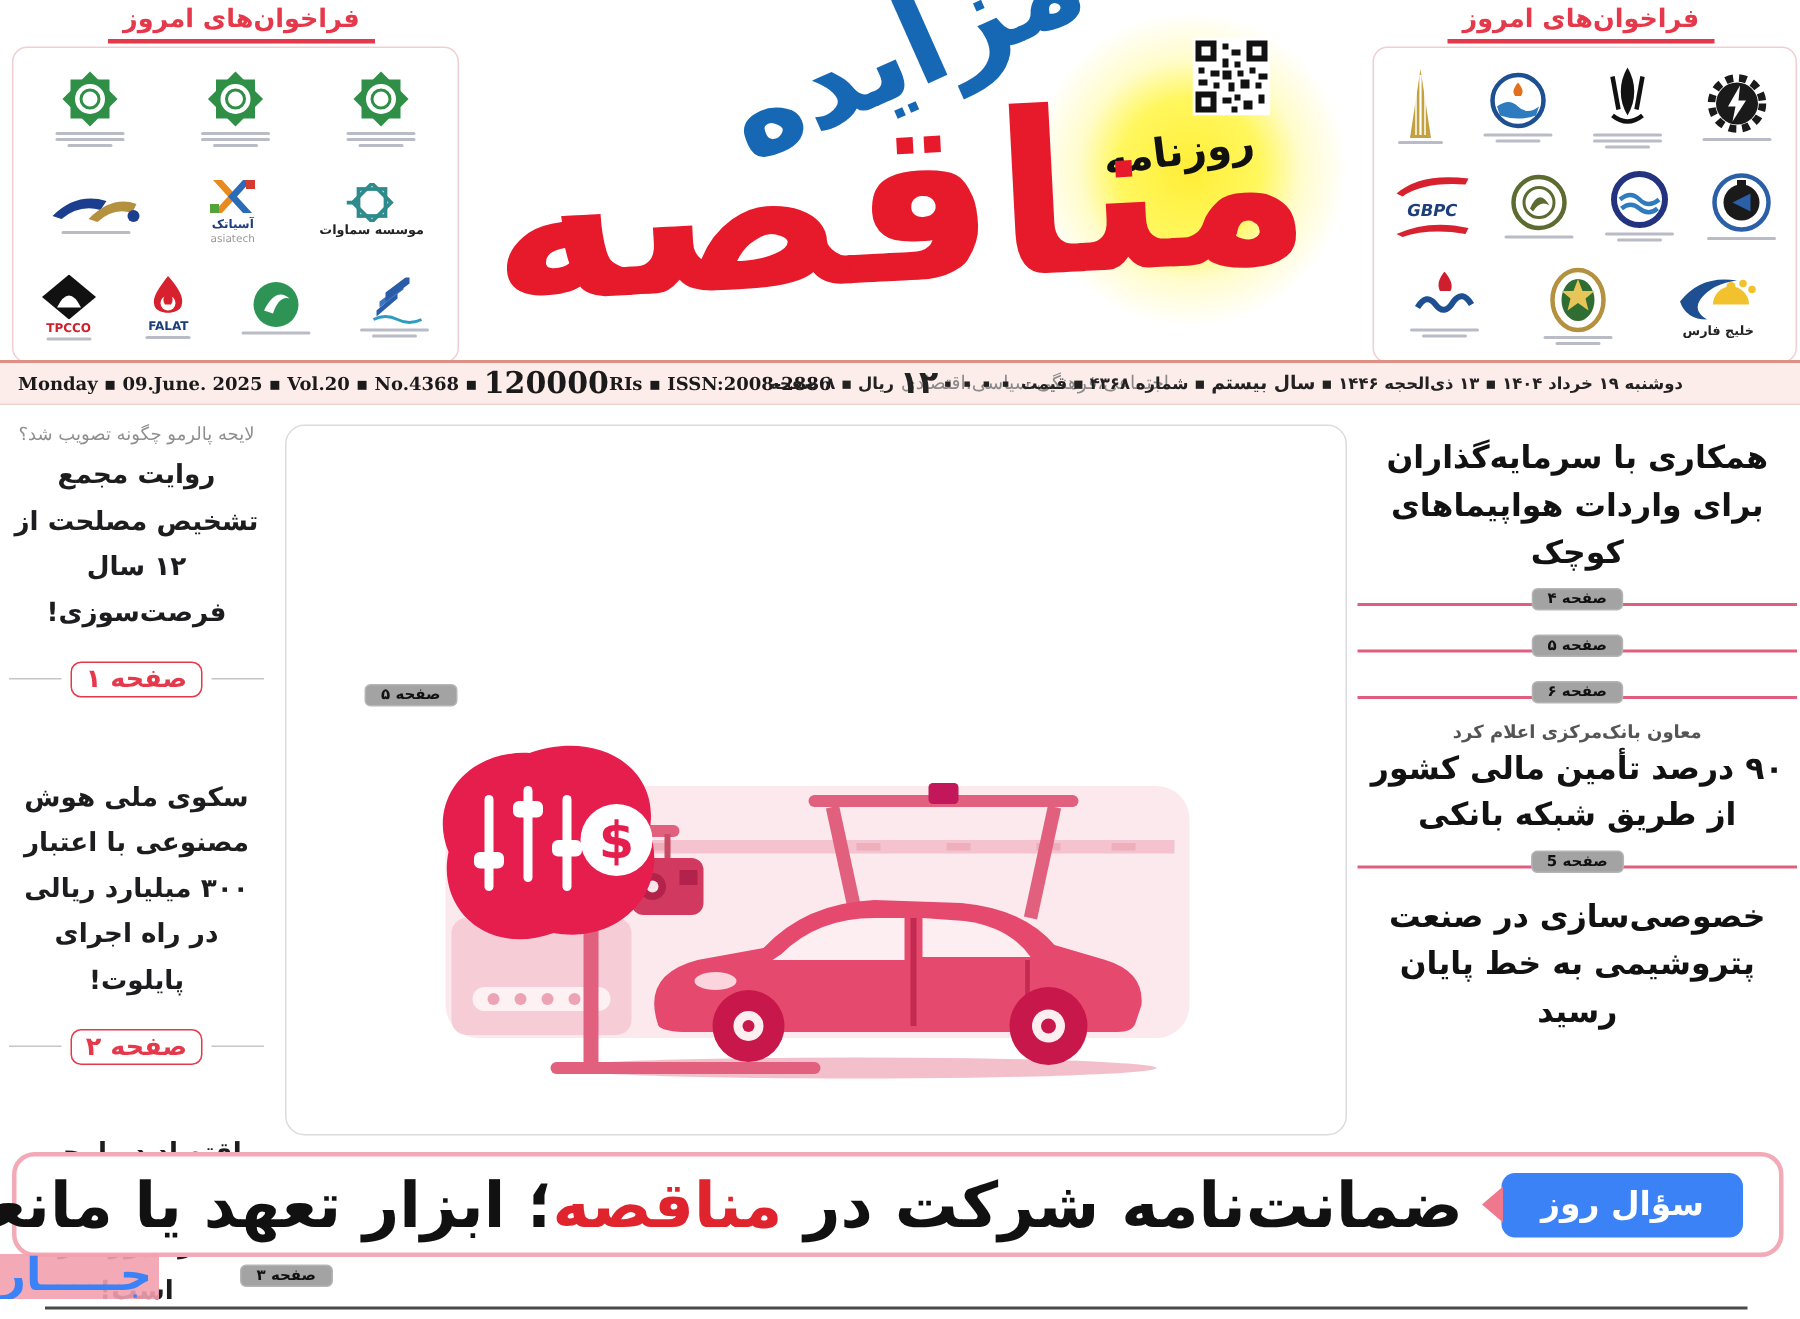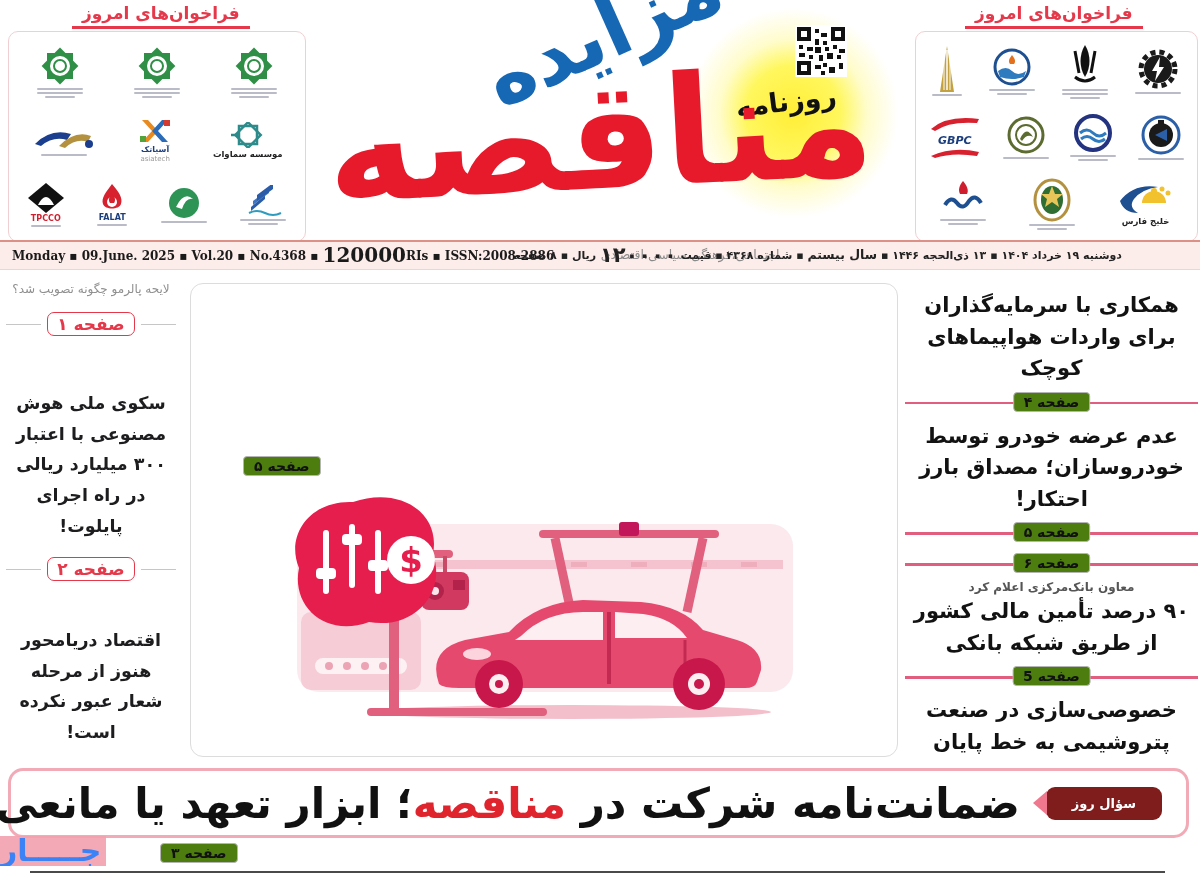--- a/index.html
+++ b/index.html
@@ -37,41 +37,41 @@
   .info-fa .yr{font-size:12.5px;}
   .info-fa .big{font-size:21px;line-height:1;vertical-align:-3px;}
   
   .sidebar{left:6px;top:282px;width:170px;direction:rtl;text-align:center;}
   .kicker{font-size:12px;color:#8f8f8f;margin-bottom:6px;}
   .sb-title{font-size:17.5px;font-weight:700;color:#1d1d1f;line-height:1.75;}
   .sep2{display:flex;align-items:center;gap:6px;margin:16px 0 0;}
   .sep2 .l{flex:1;height:1px;background:#c6c6c6;}
   .badge-red{border:1.5px solid #e5394b;color:#e5394b;border-radius:7px;background:#fff;
     font-size:17px;font-weight:700;padding:1px 9px;white-space:nowrap;}
-  .badge-gray{display:inline-block;border:1px solid #b5b5b5;color:#111;border-radius:4px;background:#4d7c0f;
-    font-size:14px;font-weight:700;padding:1px 10px;white-space:nowrap;direction:rtl;}
+  .badge-gray{display:inline-block;border:1px solid #b5b5b5;color:#111;border-radius:4px;background:#a3a3a3;
+    font-size:10px;font-weight:700;padding:1px 10px;white-space:nowrap;direction:rtl;}
   
   .card{left:190px;top:283px;width:706px;height:472px;border:1.5px solid #dcdcdc;border-radius:13px;background:#fff;}
   .card-headline{margin-top:24px;text-align:center;direction:rtl;font-weight:700;font-size:47px;
     line-height:1.32;color:#111;letter-spacing:-1px;}
   .card-headline .pink{color:#f0618b;}
   .card-badge{position:absolute;left:52px;top:172px;}
   .illus{position:absolute;left:80px;top:188px;}
   
   .rcol{left:905px;top:284px;width:293px;direction:rtl;text-align:center;}
   .r-title{font-size:21px;font-weight:700;color:#121212;line-height:1.5;letter-spacing:-.3px;}
   .r-title .hl{color:#3aa6da;}
   .r-kicker{font-size:12px;font-weight:700;color:#555;margin-bottom:2px;}
   .sep{position:relative;height:20px;margin-top:5px;}
   .sep .line{position:absolute;left:0;right:0;top:12px;height:2.5px;background:#e25e7e;}
   .sep .b{position:absolute;left:50%;transform:translateX(-50%);top:2px;z-index:2;}
   
   .banner{left:8px;top:768px;width:1181px;height:70px;border:3.5px solid #f2aab6;border-radius:15px;
     background:#fff;display:flex;direction:rtl;align-items:center;padding:0 24px;gap:26px;box-sizing:border-box;}
-  .q-label{position:relative;background:#7f1d1d;color:#fff;font-size:13px;font-weight:700;
+  .q-label{position:relative;background:#3b82f6;color:#fff;font-size:22px;font-weight:700;
     border-radius:9px;padding:9px 26px;white-space:nowrap;}
   .q-label:after{content:"";position:absolute;left:-13px;top:50%;transform:translateY(-50%);
     border-top:12px solid transparent;border-bottom:12px solid transparent;border-right:14px solid #f0788e;}
   .banner-title{flex:1;text-align:center;font-size:42px;font-weight:700;color:#111;letter-spacing:-1px;white-space:nowrap;}
   .banner-title .red{color:#e0242e;}
   .banner-badge{left:160px;top:843px;}
   .foot-line{left:30px;top:871px;width:1135px;height:1.5px;background:#4a4a4a;}
   .watermark{left:0;top:836px;width:106px;height:30px;background:rgba(243,160,174,.9);
     display:flex;align-items:center;overflow:hidden;}
   .watermark span{font-size:30px;font-weight:700;color:#3b82f6;line-height:1;white-space:nowrap;}
@@ -328,20 +328,21 @@
 </div>
 
 <div class="abs infobar"></div>
 <div class="abs info-en"><span>Monday ▪ 09.June. 2025 ▪ Vol.20 ▪ No.4368 ▪ </span><span class="big">120000</span><span>RIs ▪ ISSN:2008-2886</span></div>
 <div class="abs info-center">اجتماعی،فرهنگی،سیاسی،اقتصادی</div>
 <div class="abs info-fa"><span>دوشنبه ۱۹ خرداد ۱۴۰۴ ▪ ۱۳ ذی‌الحجه ۱۴۴۶ ▪ </span><span class="yr">سال بیستم</span><span> ▪ شماره ۴۳۶۸ ▪ قیمت </span><span class="big">۱۲۰۰۰۰</span><span> ریال ▪ ۸ صفحه</span></div>
 
 <div class="abs sidebar">
   <div>
     <div class="kicker">لایحه پالرمو چگونه تصویب شد؟</div>
+    <div class="sb-title">روایت مجمع تشخیص مصلحت از ۱۲ سال فرصت‌سوزی!</div>
     <div class="sep2">
         <div class="l"></div>
         <span class="badge-red">صفحه ۱</span>
         <div class="l"></div>
       </div>
   </div>
   <div style="margin-top:52px;">
     <div class="sb-title">سکوی ملی هوش مصنوعی با اعتبار ۳۰۰ میلیارد ریالی در راه اجرای پایلوت!</div>
     <div class="sep2">
         <div class="l"></div>
@@ -423,21 +424,20 @@
 
 <div class="abs rcol">
   <div style="margin-top:6px;">
     <div class="r-title">همکاری با سرمایه‌گذاران برای واردات هواپیماهای کوچک</div>
     <div class="sep">
         <span class="badge-gray b">صفحه ۴</span>
         <div class="line"></div>
       </div>
   </div>
   <div style="margin-top:11px;">
-    <div class="r-title">عدم عرضه خودرو توسط خودروسازان؛ مصداق بارز احتکار!</div>
     <div class="sep">
         <span class="badge-gray b">صفحه ۵</span>
         <div class="line"></div>
       </div>
   </div>
   <div style="margin-top:11px;">
     <div class="sep">
         <span class="badge-gray b">صفحه ۶</span>
         <div class="line"></div>
       </div>

